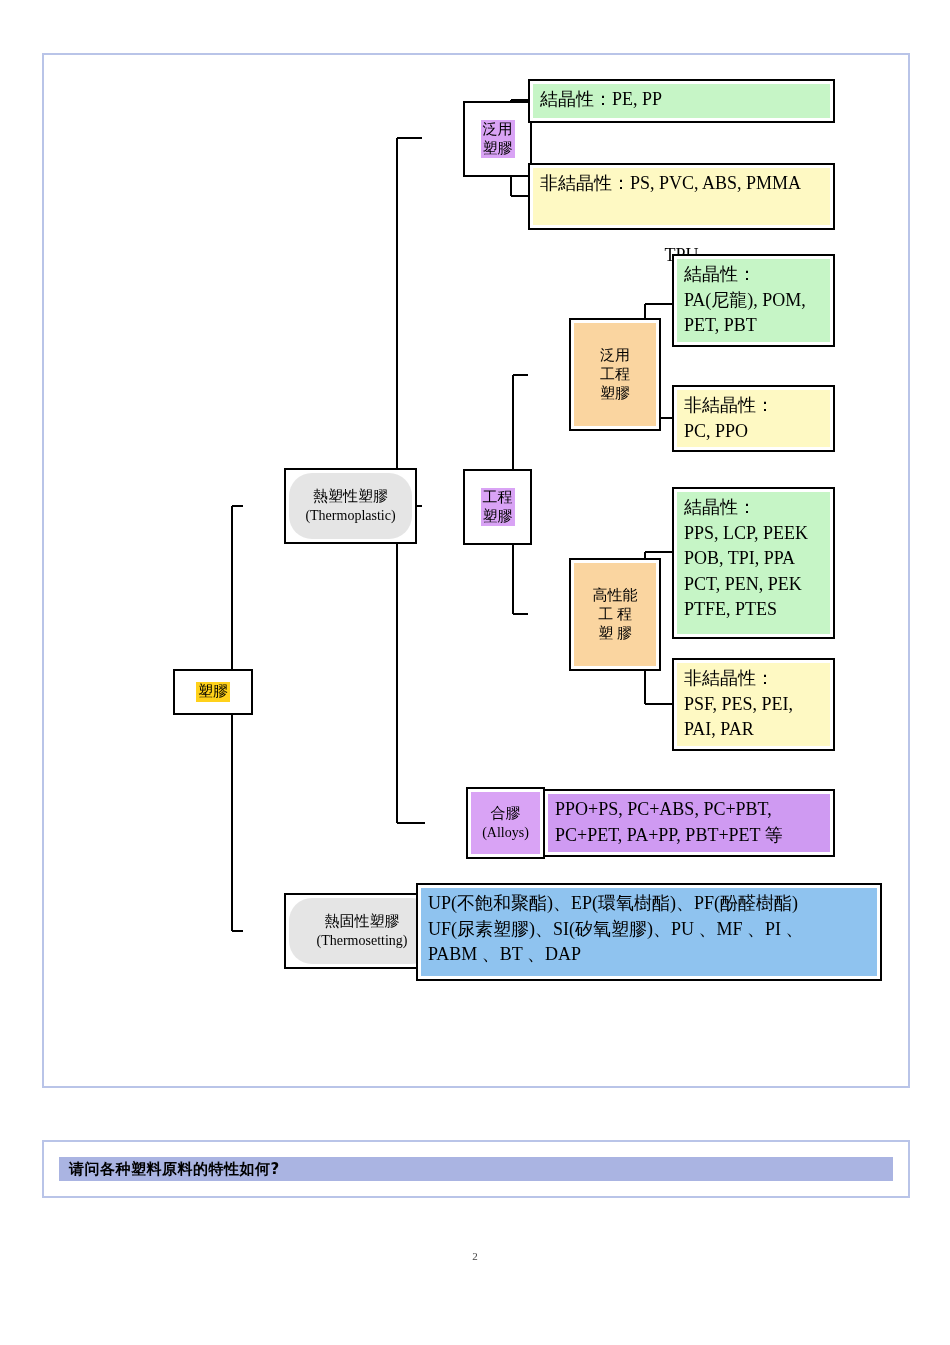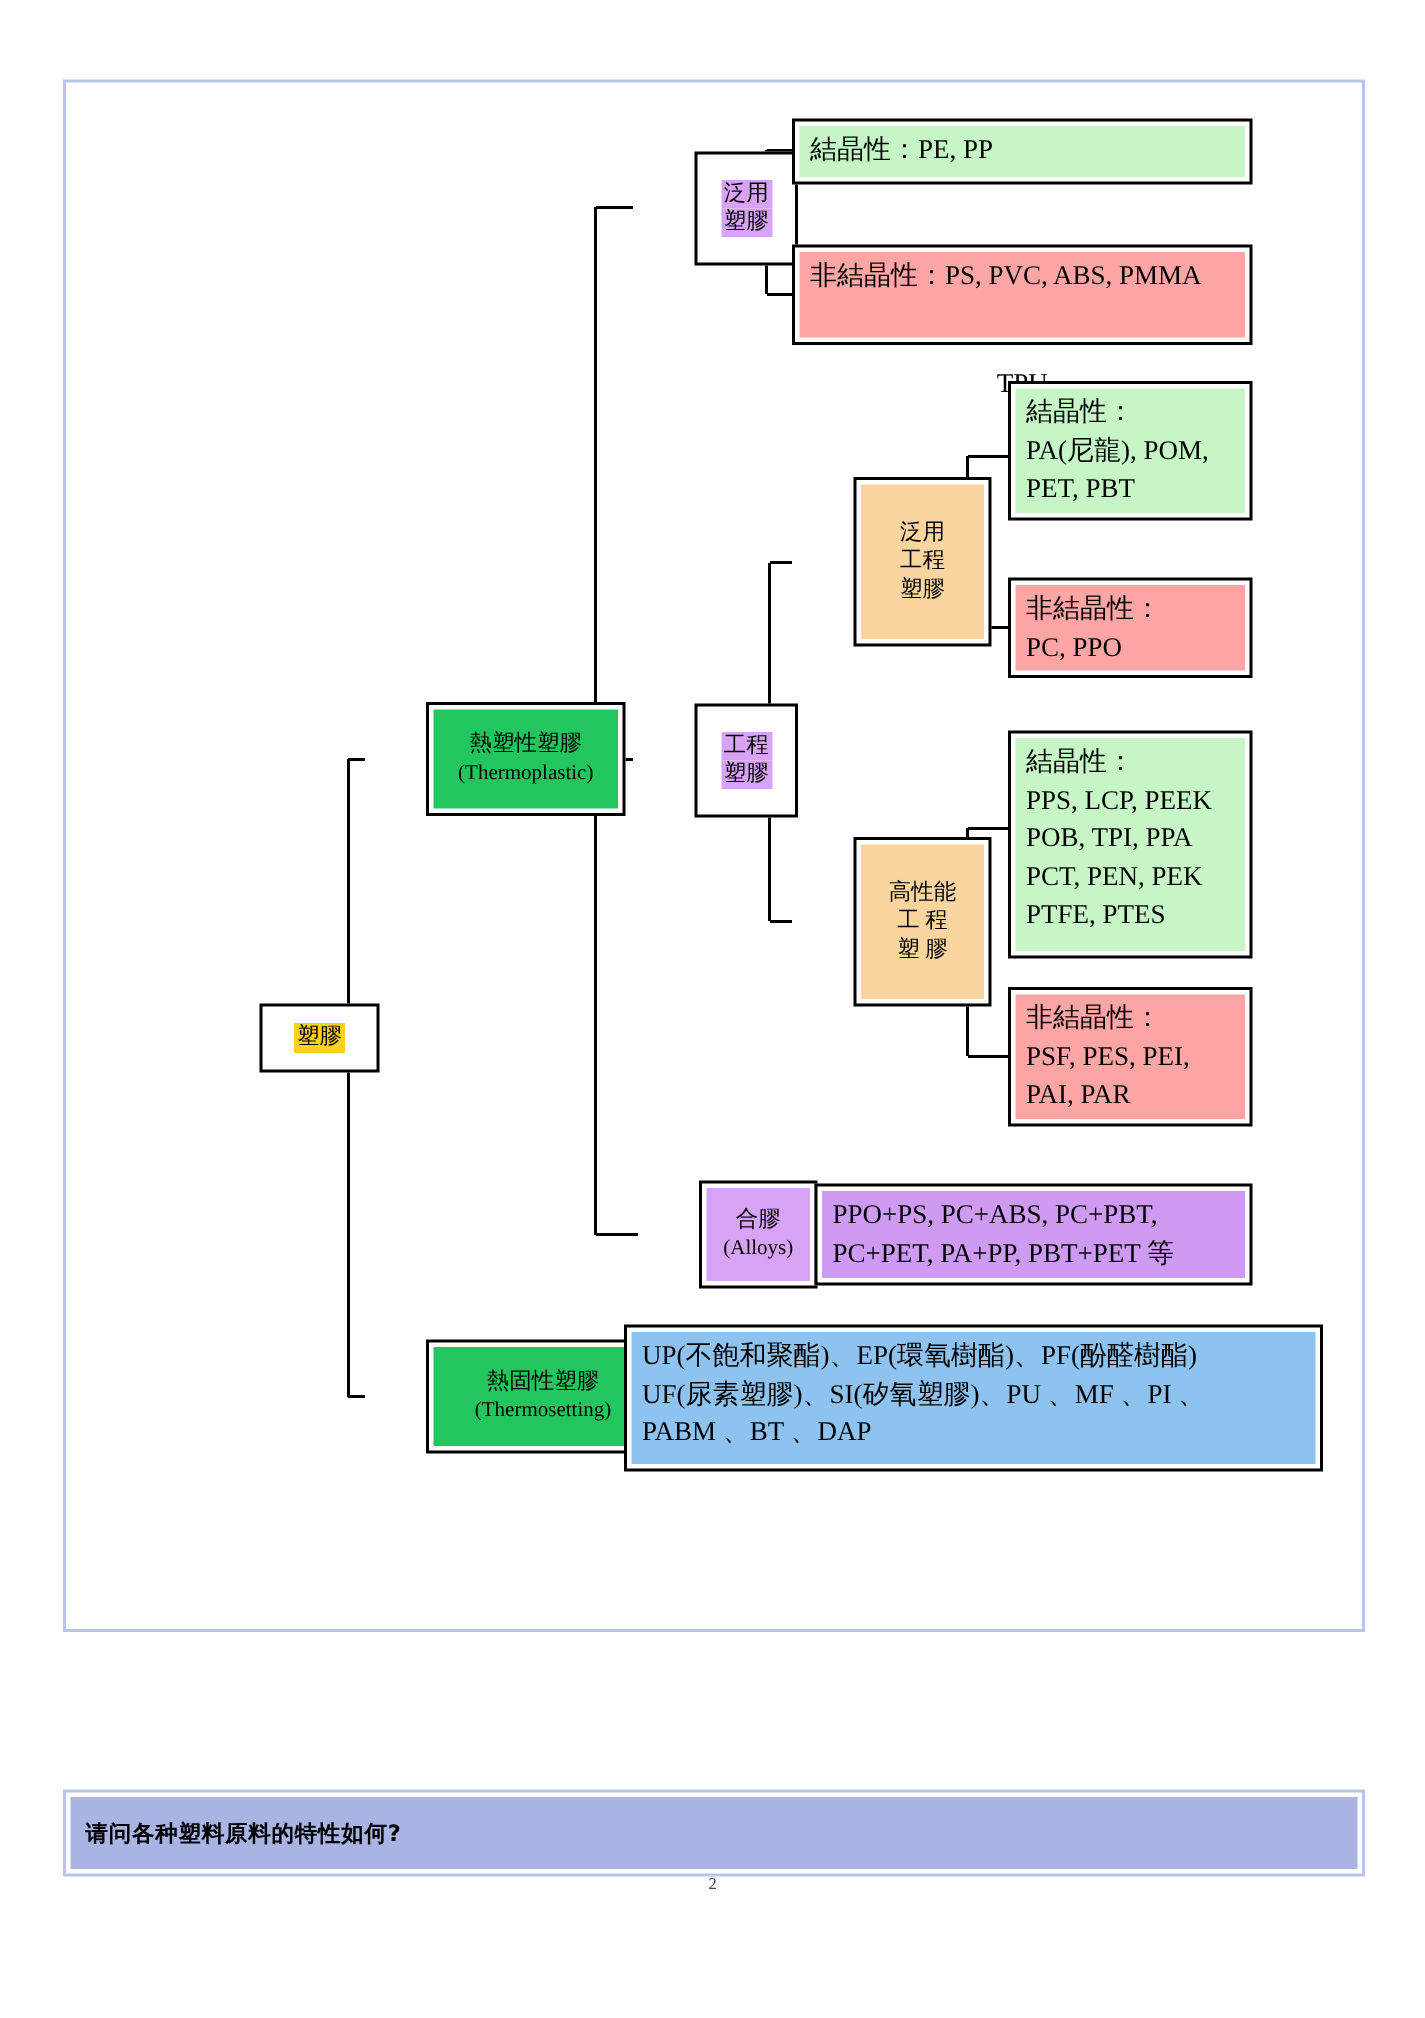--- a/index.html
+++ b/index.html
@@ -17,25 +17,25 @@
   
   #diagram-frame {
     position: absolute;
     left: 42px; top: 53px;
     width: 868px; height: 1035px;
     border: 2px solid #b9c4e8;
     background: #ffffff;
   }
   #qbar-frame {
     position: absolute;
-    left: 42px; top: 1193px;
+    left: 42px; top: 1140px;
     width: 868px; height: 58px;
     border: 2px solid #b9c4e8;
     background: #ffffff;
-    padding: 3px;
+    padding: 15px;
   }
   #qbar-inner {
     width: 100%; height: 100%;
     background: #aab4e2;
     display: flex; align-items: center;
     padding-left: 10px;
   }
   #qbar-text {
     font-family: "DejaVu Sans", "Liberation Sans", sans-serif;
     font-size: 15px; font-weight: bold; color: #000;
@@ -95,34 +95,34 @@
   }
   .fillbox .tint {
     width: 100%; height: 100%;
     padding: 3px 7px;
     font-size: 18px;
     line-height: 1.42;
     color: #000;
     font-family: "Liberation Serif", "DejaVu Serif", serif;
   }
   .tint.green  { background: #c6f5c6; }
-  .tint.cyan   { background: #fca5a5; }
+  .tint.cyan   { background: #fef9c3; }
   .tint.magenta{ background: #cf9af2; }
   .tint.blue   { background: #8fc3ef; }
   .tint .row { white-space: pre; }
   .tint .center { text-align: center; margin-top: 46px; }
 
   .node.solid-fill { padding: 3px; }
   .node.solid-fill .inner {
     width: 100%; height: 100%;
     display: flex; flex-direction: column;
     justify-content: center; align-items: center;
   }
   .inner.orange { background: #fad5a0; }
-  .inner.blue   { background: #22c55e; }
+  .inner.blue   { background: #e5e5e5; border-radius: 23px; }
   .inner.violet { background: #d9a3f5; }
   .inner .ln { font-size: 15px; background: transparent; }
   .inner .sub { font-size: 14px; }
 </style>
 </head>
 <body>
 
 <div id="diagram-frame"></div>
 
 <div id="qbar-frame">

